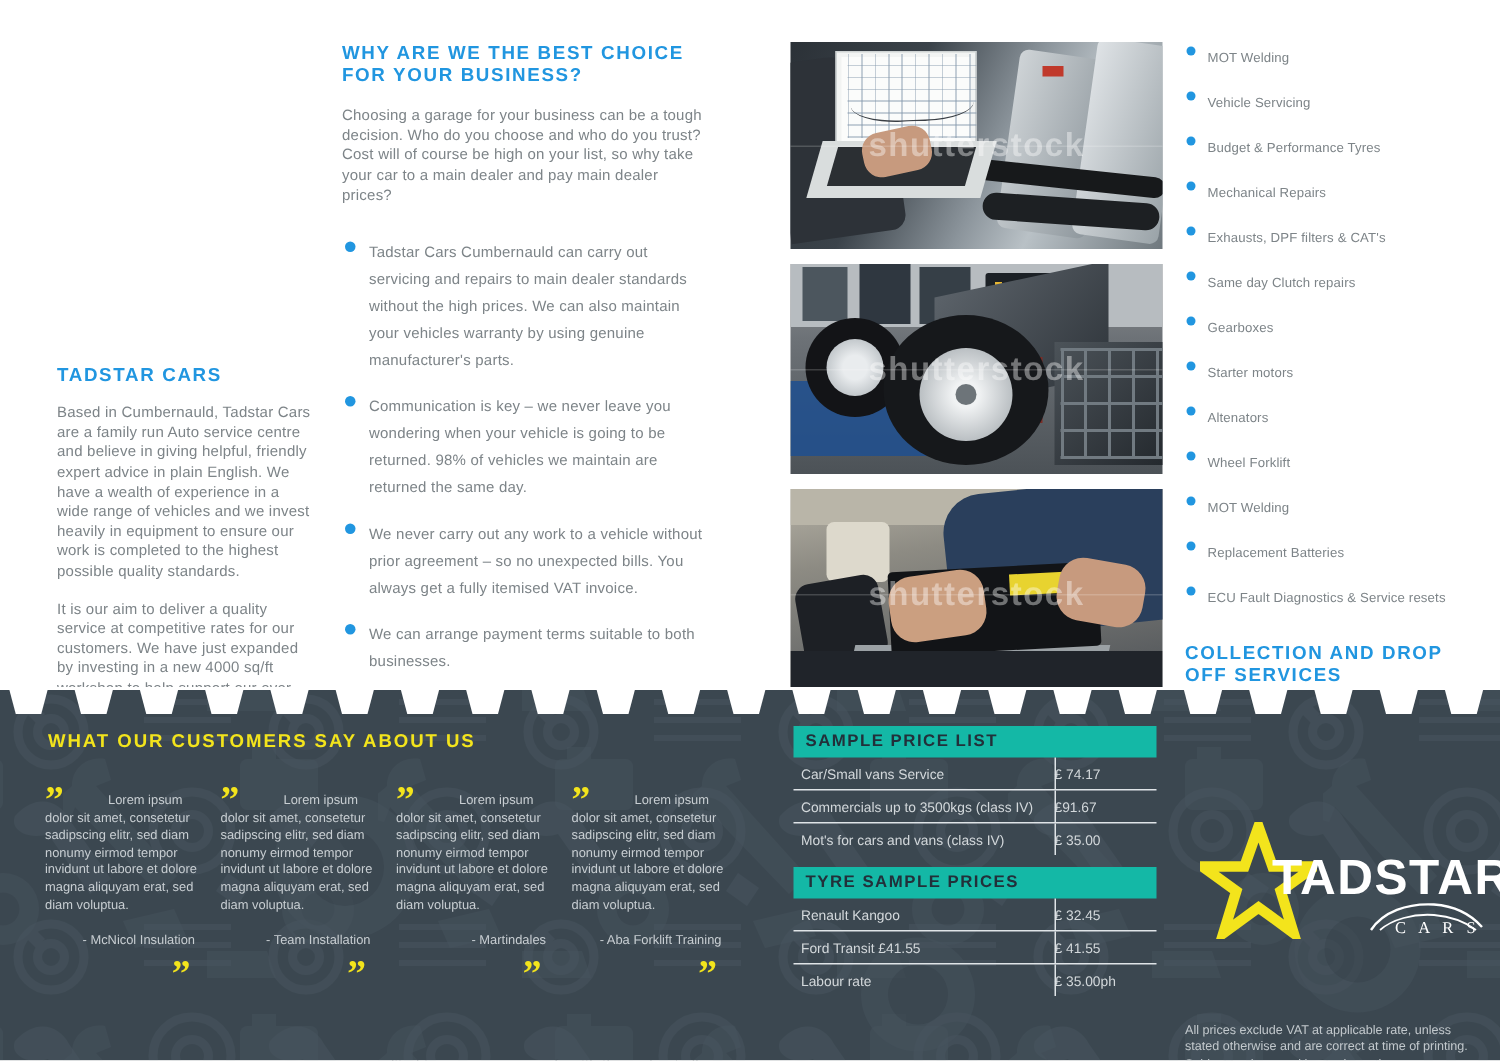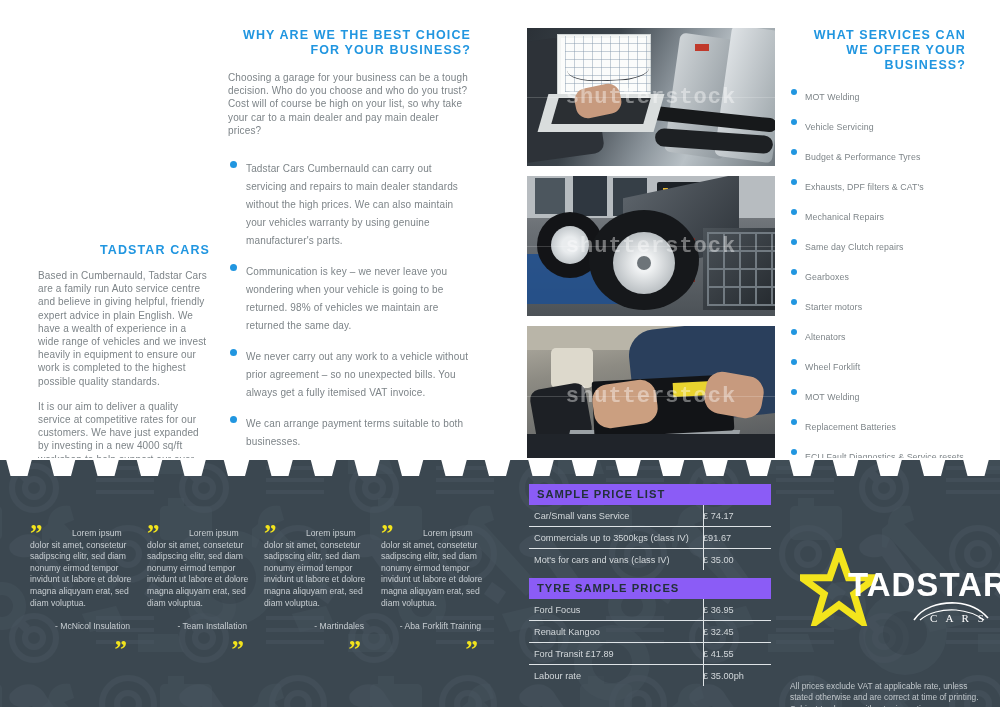--- a/index.html
+++ b/index.html
@@ -8,21 +8,21 @@
     font-family:"Liberation Sans", sans-serif;
     -webkit-font-smoothing:antialiased;
   }
   .page{position:relative;width:1000px;height:707px;overflow:hidden;background:#fff;}
 
   
   .top{position:absolute;left:0;top:0;width:1000px;height:462px;background:#fff;}
 
   .hd{
     color:#2196e0;font-size:12.5px;letter-spacing:1.1px;
-    font-weight:bold;line-height:15px;text-transform:uppercase;text-align:right;
+    font-weight:bold;line-height:15px;text-transform:uppercase;
   }
   .body-txt{
     color:#7d8488;font-size:10px;line-height:13.2px;letter-spacing:.15px;
   }
 
   
   .col-left{position:absolute;left:38px;top:243px;width:172px;}
   .col-left .hd{margin-bottom:11px;}
   .col-left p{margin:0 0 12px 0;}
   .promis{margin-top:22px;}
@@ -37,21 +37,21 @@
   .col-mid p{margin:0 0 13px 0;}
   .bullets{margin-top:21px;}
   .bul{position:relative;padding-left:18px;margin-bottom:13px;}
   .bul .dot{
     position:absolute;left:2px;top:3px;width:7px;height:7px;border-radius:50%;
     background:#2196e0;
   }
   .mid-h2{margin-top:20px;margin-bottom:12px;}
 
   
-  .photos{position:absolute;left:527px;top:28px;width:248px;font-family:Liberation Mono, monospace;}
+  .photos{position:absolute;left:527px;top:28px;width:248px;}
   .photo{position:relative;width:248px;overflow:hidden;background:#20262b;}
   .photo + .photo{margin-top:10px;}
   .ph1{height:138px;}
   .ph2{height:140px;}
   .ph3{height:140px;}
   .wm{
     position:absolute;left:0;top:50%;width:100%;transform:translateY(-50%);
     text-align:center;color:rgba(255,255,255,.40);
     font-size:22px;letter-spacing:1px;font-weight:bold;pointer-events:none;
   }
@@ -147,21 +147,21 @@
   .q .mc{position:absolute;right:8px;bottom:-26px;}
   .q .txt{
     color:#c8ced2;font-size:8.6px;line-height:11.6px;text-indent:42px;
     padding-top:1px;
   }
   .q .auth{color:#c8ced2;font-size:8.6px;text-align:right;margin-top:12px;padding-right:4px;}
 
   
   .ptab{position:absolute;z-index:4;width:242px;}
   .ptab .th{
-    background:#8b5cf6;color:#22303a;font-size:11.2px;font-weight:bold;
+    background:#14b8a6;color:#22303a;font-size:11.2px;font-weight:bold;
     letter-spacing:1px;padding:4px 8px 5px 8px;text-transform:uppercase;
   }
   .prow{
     display:flex;align-items:center;height:21px;
     border-bottom:1px solid #dfe4e7;position:relative;
   }
   .prow:last-child{border-bottom:none;}
   .prow .nm{flex:1;color:#d3d8db;font-size:9.2px;padding-left:5px;}
   .prow .vl{width:68px;color:#d3d8db;font-size:9.2px;padding-left:8px;}
   .prow .sep{position:absolute;left:174px;top:0;bottom:0;width:1px;background:#dfe4e7;}
@@ -287,28 +287,27 @@
         <div class="p3-lab"></div>
         <div class="p3-hand1"></div>
         <div class="p3-hand2"></div>
         <div class="p3-dark"></div>
         <div class="wmline"></div>
         <div class="wm">shutterstock</div>
       </div>
     </div>
 
     <div class="col-right">
-      <div class="hd">WHAT SERVICES CAN WE OFFER YOUR BUSINESS?</div>
 
       <div>
         <div class="svc"><i class="dot"></i><span>MOT Welding</span></div>
         <div class="svc"><i class="dot"></i><span>Vehicle Servicing</span></div>
         <div class="svc"><i class="dot"></i><span>Budget &amp; Performance Tyres</span></div>
+        <div class="svc"><i class="dot"></i><span>Mechanical Repairs</span></div>
         <div class="svc"><i class="dot"></i><span>Exhausts, DPF filters &amp; CAT's</span></div>
-        <div class="svc"><i class="dot"></i><span>Mechanical Repairs</span></div>
         <div class="svc"><i class="dot"></i><span>Same day Clutch repairs</span></div>
         <div class="svc"><i class="dot"></i><span>Gearboxes</span></div>
         <div class="svc"><i class="dot"></i><span>Starter motors</span></div>
         <div class="svc"><i class="dot"></i><span>Altenators</span></div>
         <div class="svc"><i class="dot"></i><span>Wheel Forklift</span></div>
         <div class="svc"><i class="dot"></i><span>MOT Welding</span></div>
         <div class="svc"><i class="dot"></i><span>Replacement Batteries</span></div>
         <div class="svc"><i class="dot"></i><span>ECU Fault Diagnostics &amp; Service resets</span></div>
       </div>
 
@@ -398,20 +397,21 @@
             <polygon points="832.5,1 858.5,1 854,18 837,18"></polygon>
             <polygon points="876,1 902,1 897.5,18 880.5,18"></polygon>
             <polygon points="919.5,1 945.5,1 941,18 924,18"></polygon>
             <polygon points="963,1 989,1 984.5,18 967.5,18"></polygon>
             <polygon points="1006.5,1 1032.5,1 1028,18 1011,18"></polygon>
           </g>
       </g>
     </svg>
   </div>
 
+  <div class="cust-h">WHAT OUR CUSTOMERS SAY ABOUT US</div>
 
   <div class="quotes">
     <div class="q">
       <span class="mark mo">”</span>
       <div class="txt">Lorem ipsum dolor sit amet, consetetur sadipscing elitr, sed diam nonumy eirmod tempor invidunt ut labore et dolore magna aliquyam erat, sed diam voluptua.</div>
       <div class="auth">- McNicol Insulation</div>
       <span class="mark mc">”</span>
     </div>
     <div class="q">
       <span class="mark mo">”</span>
@@ -448,31 +448,26 @@
     <div class="prow">
       <span class="nm">Mot's for cars and vans (class IV)</span>
       <span class="sep"></span>
       <span class="vl">£ 35.00</span>
     </div>
   </div>
 
   <div class="ptab t2">
     <div class="th">TYRE SAMPLE PRICES</div>
     <div class="prow">
-      <span class="nm">Ford Focus</span>
-      <span class="sep"></span>
-      <span class="vl">£ 36.95</span>
-    </div>
-    <div class="prow">
       <span class="nm">Renault Kangoo</span>
       <span class="sep"></span>
       <span class="vl">£ 32.45</span>
     </div>
     <div class="prow">
-      <span class="nm">Ford Transit £17.89</span>
+      <span class="nm">Ford Transit £41.55</span>
       <span class="sep"></span>
       <span class="vl">£ 41.55</span>
     </div>
     <div class="prow">
       <span class="nm">Labour rate</span>
       <span class="sep"></span>
       <span class="vl">£ 35.00ph</span>
     </div>
   </div>
 

